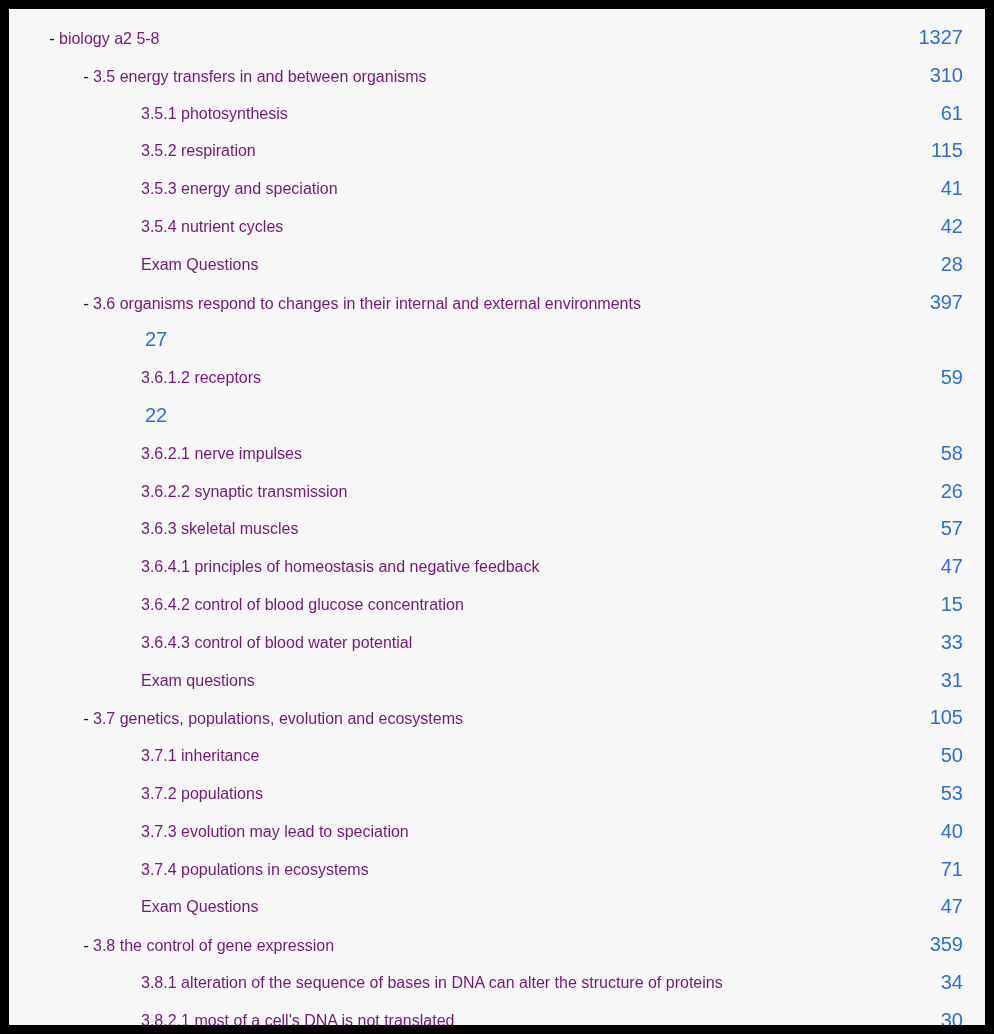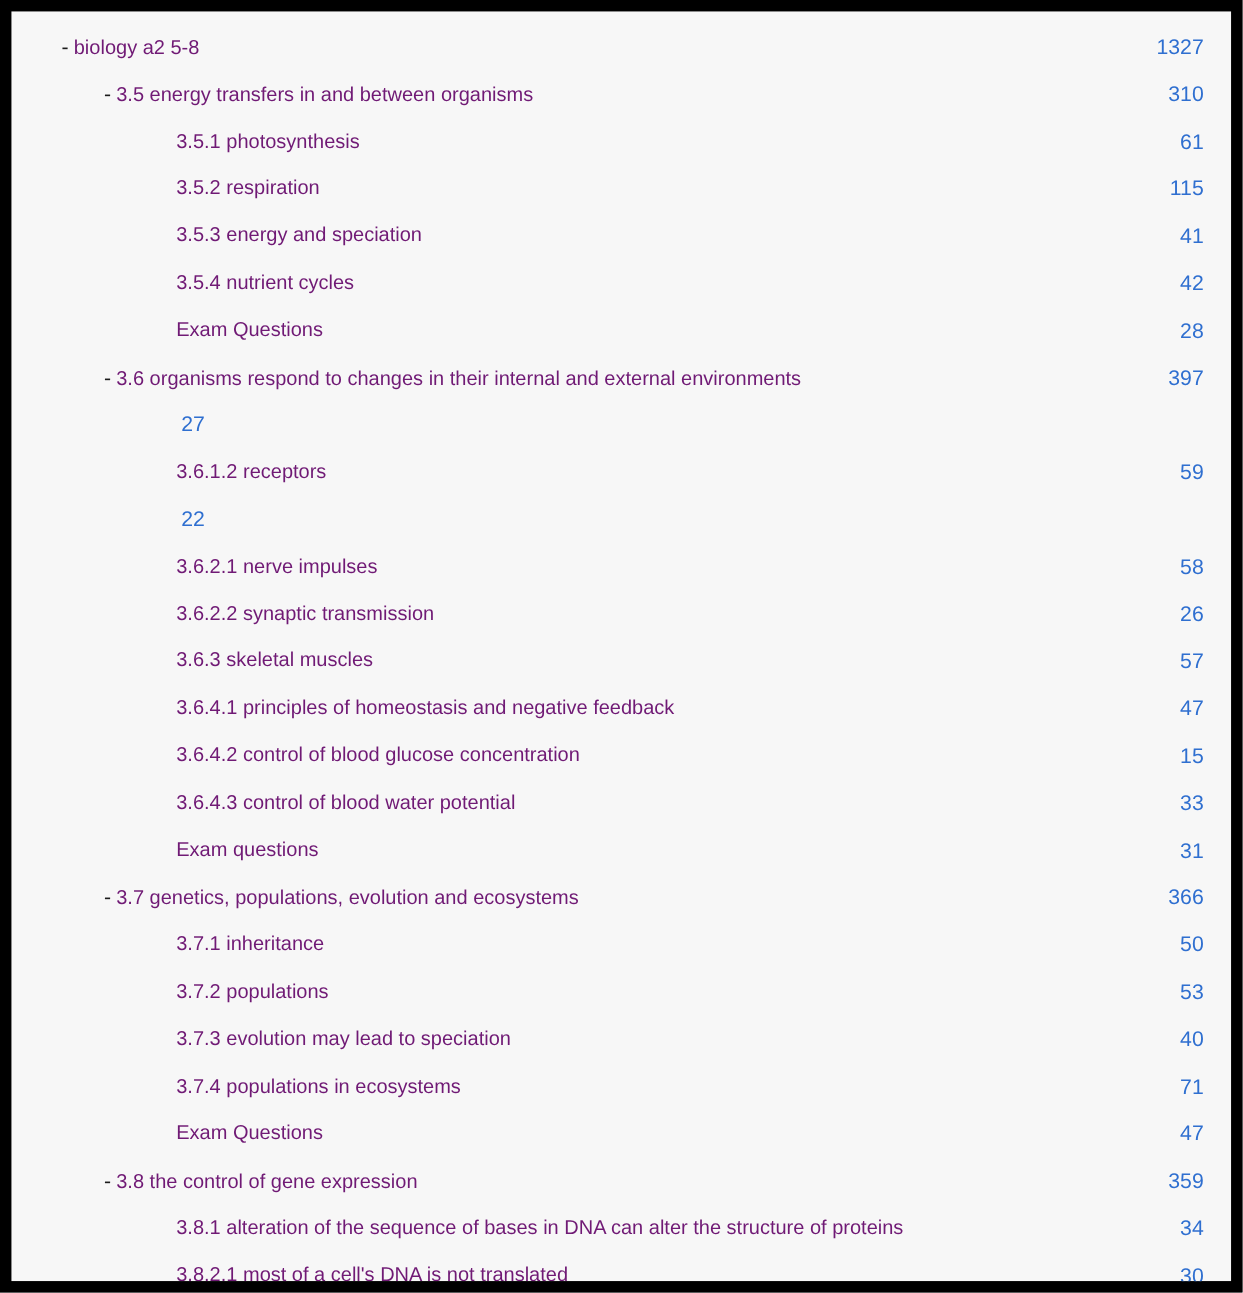--- a/index.html
+++ b/index.html
@@ -56,21 +56,21 @@
     color: transparent;
   }
   .label {
     color: #701a75;
     font-size: 16px;
     font-family: "Liberation Sans", sans-serif;
   }
   .count {
     flex: 0 0 auto;
     color: #2f6fd0;
-    font-size: 17px;
+    font-size: 20px;
     text-align: right;
     padding-left: 18px;
     font-family: "Liberation Sans", sans-serif;
   }
   
   .lvl0 { padding-left: 22px; }
   .lvl1 { padding-left: 56px; }
   .lvl2 { padding-left: 104px; align-items: flex-end; }
 </style>
 </head>
@@ -194,21 +194,21 @@
           <span class="twisty blank"></span>
           <span class="label">Exam questions</span>
         </div>
         <span class="count">31</span>
       </div>
       <div class="row lvl1">
         <div class="label-wrap">
           <span class="twisty">-</span>
           <span class="label">3.7 genetics, populations, evolution and ecosystems</span>
         </div>
-        <span class="count">366</span>
+        <span class="count">105</span>
       </div>
       <div class="row lvl2">
         <div class="label-wrap">
           <span class="twisty blank"></span>
           <span class="label">3.7.1 inheritance</span>
         </div>
         <span class="count">50</span>
       </div>
       <div class="row lvl2">
         <div class="label-wrap">

